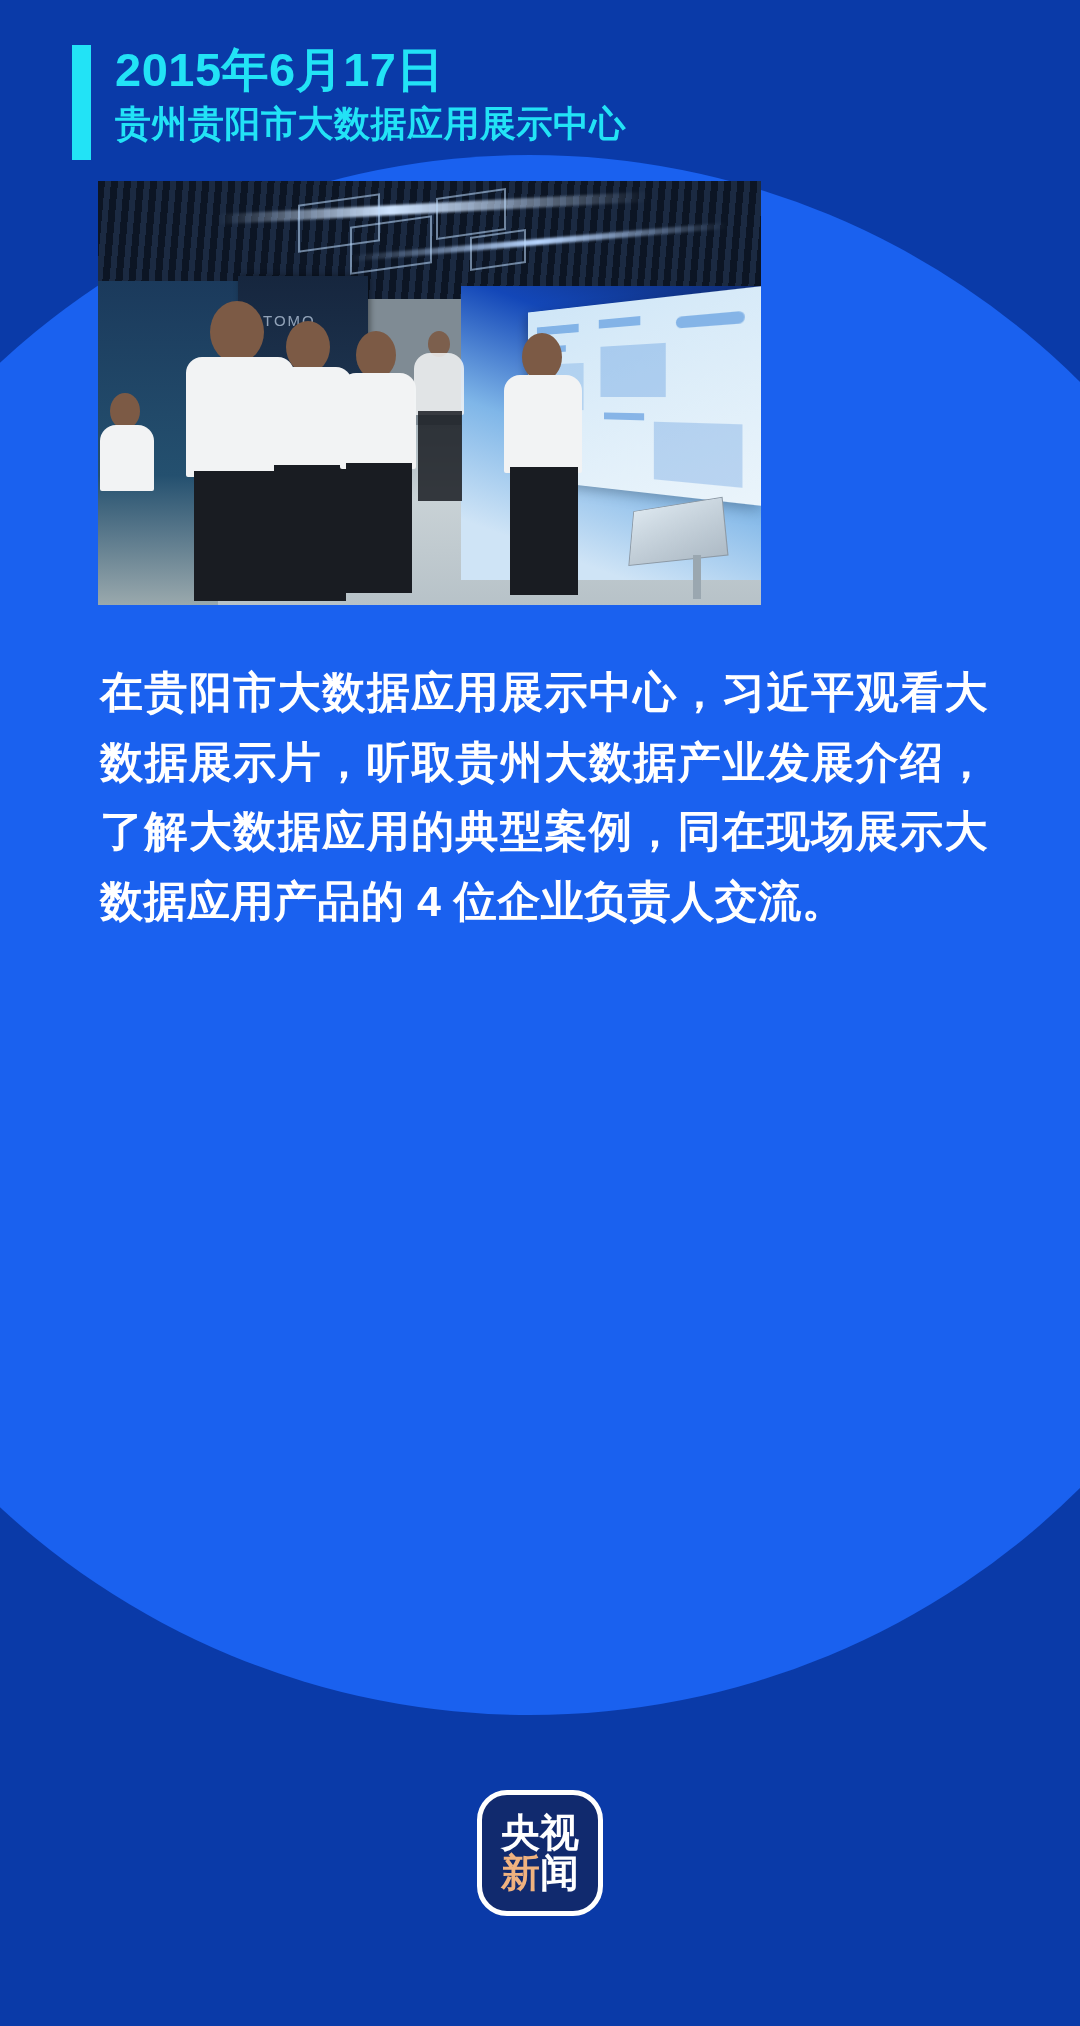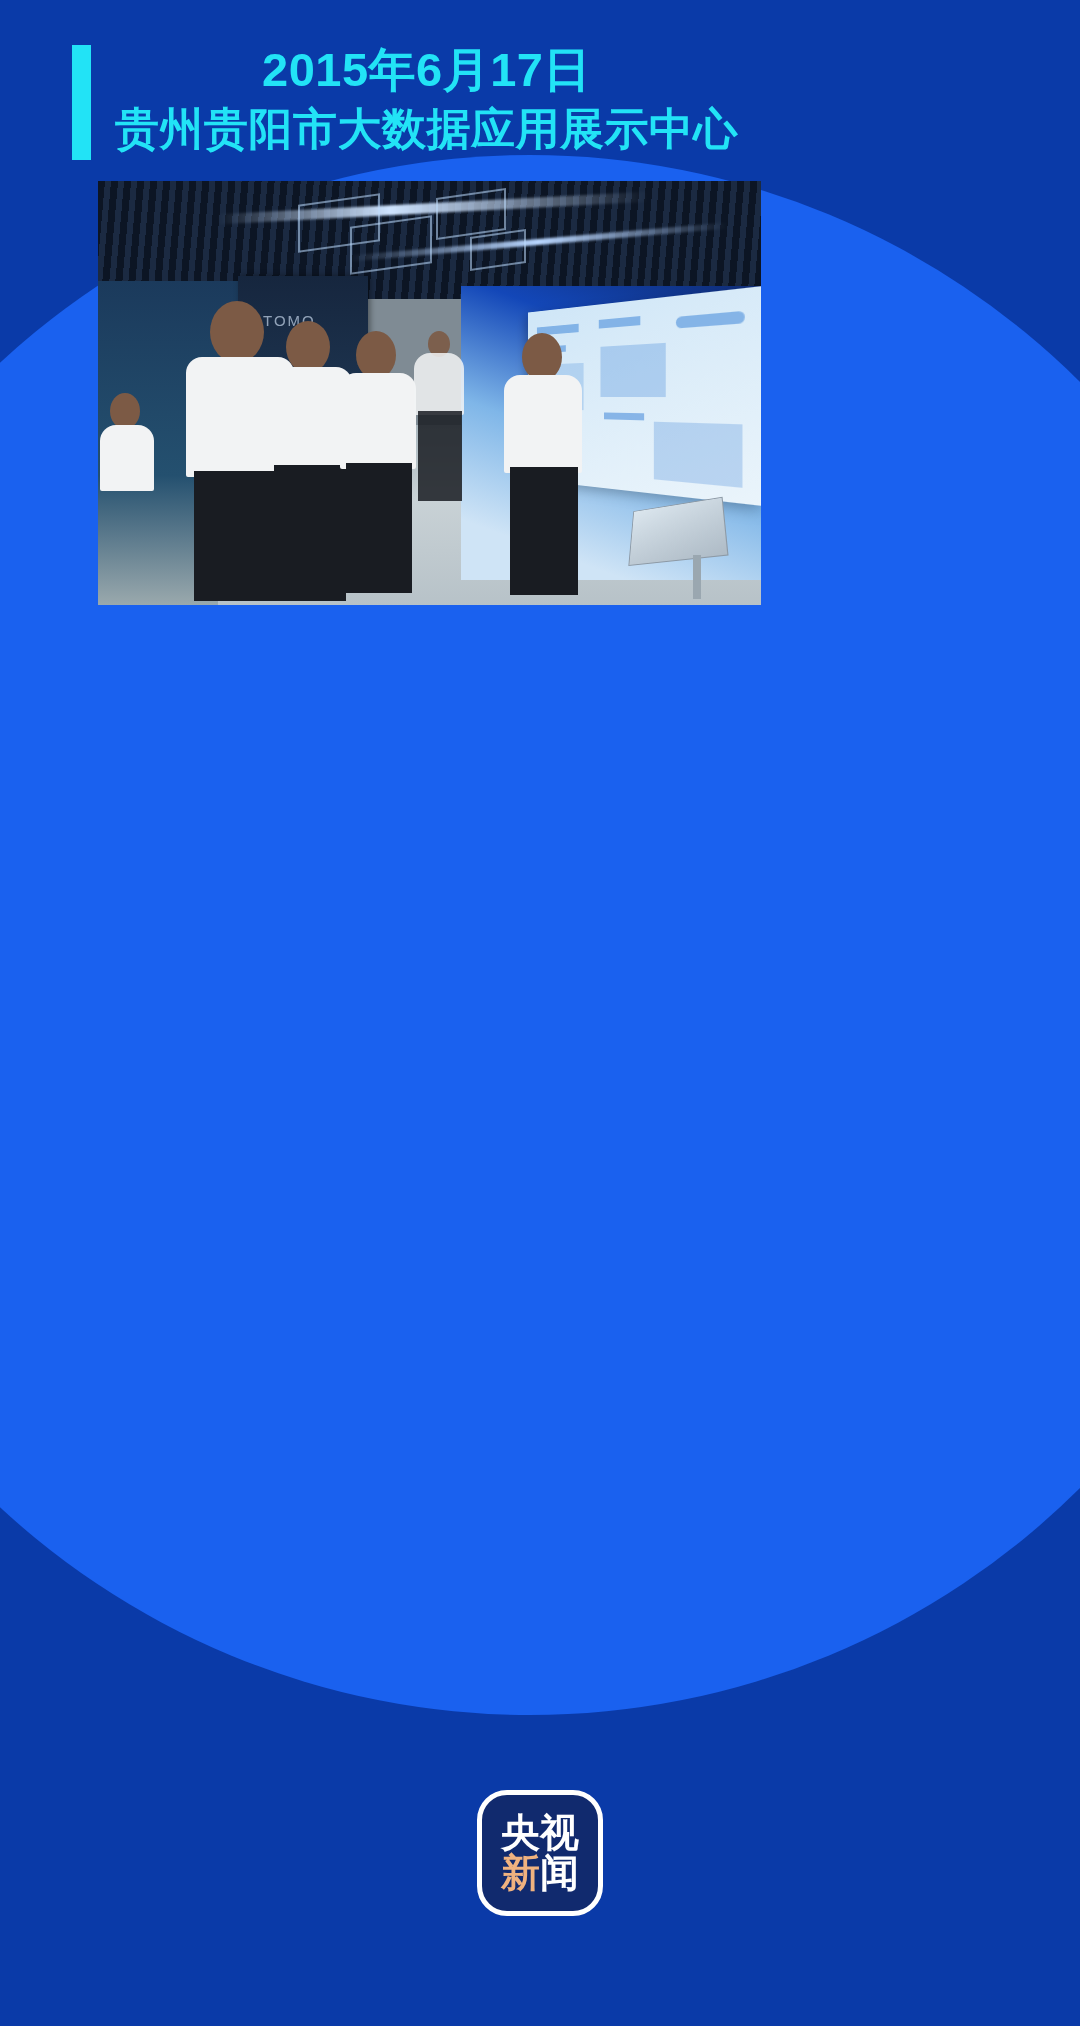--- a/index.html
+++ b/index.html
@@ -44,22 +44,22 @@
     margin-top: 3px;
   }
   .header-text {
     margin-left: 24px;
     color: #22e3f6;
     font-weight: bold;
     line-height: 1.18;
     letter-spacing: 0.5px;
     white-space: nowrap;
   }
-  .header-line1 { font-size: 47px; text-align: center; }
-  .header-line2 { font-size: 44px; margin-top: 6px; }
+  .header-line1 { font-size: 47px; }
+  .header-line2 { font-size: 36px; margin-top: 6px; }
 
   
   .photo {
     position: absolute;
     left: 98px;
     top: 181px;
     width: 663px;
     height: 424px;
     overflow: hidden;
     z-index: 4;
@@ -258,20 +258,21 @@
         <div class="ph-pants" style="left:412px;top:286px;width:68px;height:128px;"></div>
       </div>
       <div>
         <div class="ph-head" style="left:12px;top:212px;width:30px;height:36px;"></div>
         <div class="ph-shirt" style="left:2px;top:244px;width:54px;height:66px;"></div>
       </div>
     </div>
   </div>
 
   <div class="body-copy">
+    <p>在贵阳市大数据应用展示中心，习近平观看大数据展示片，听取贵州大数据产业发展介绍，了解大数据应用的典型案例，同在现场展示大数据应用产品的 4 位企业负责人交流。</p>
   </div>
 
   <div class="logo-wrap">
     <div class="logo">
       <div class="logo-row">
         <span class="logo-ch">央</span>
         <span class="logo-ch">视</span>
       </div>
       <div class="logo-row">
         <span class="logo-ch accent">新</span>

